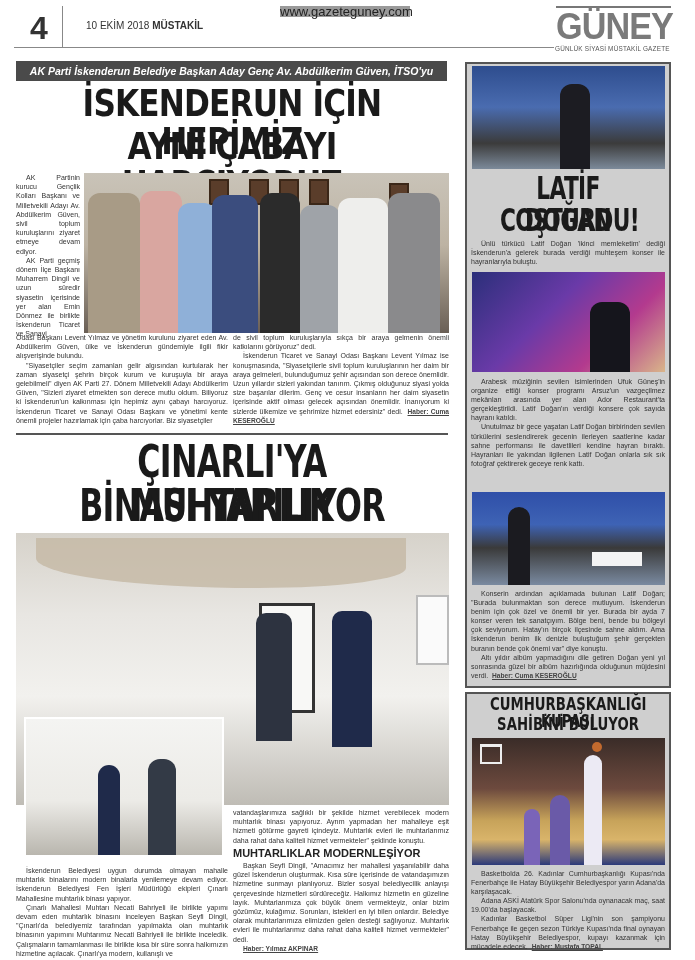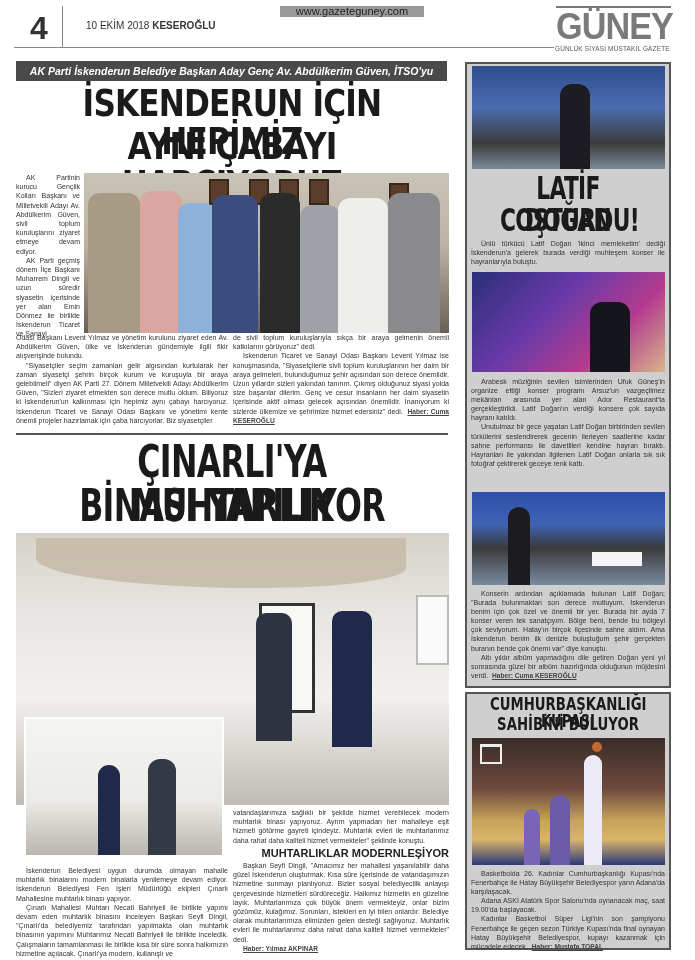--- a/index.html
+++ b/index.html
@@ -3,21 +3,21 @@
 <meta charset="utf-8">
 <style>
 *{box-sizing:border-box;margin:0;padding:0}
 html,body{width:695px;height:960px;background:#fff;overflow:hidden}
 body{font-family:"Liberation Sans",sans-serif;color:#222;position:relative}
 .abs{position:absolute}
 .page-num{left:30px;top:10px;font-size:32px;font-weight:bold;color:#333}
 .vline{left:62px;top:6px;width:1px;height:42px;background:#888}
 .date{left:86px;top:20px;font-size:10px;color:#333}
 .date b{font-weight:bold}
-.url{left:280px;top:6px;width:144px;height:11px;background:#9a9a9a;color:#222;font-size:11px;text-align:center;line-height:11px}
+.url{left:280px;top:6px;width:130px;height:11px;background:#9a9a9a;color:#222;font-size:13px;text-align:center;line-height:11px}
 .hrule{left:14px;top:47px;width:540px;height:1px;background:#888}
 .logo-top{left:556px;top:6px;width:115px;height:2px;background:#777}
 .logo{left:556px;top:6px;font-family:"Liberation Sans",sans-serif;font-size:36px;font-weight:bold;color:#7a7a7a;letter-spacing:-1px;transform:scaleX(0.95);transform-origin:left}
 .tagline{left:555px;top:45px;font-size:6.4px;color:#555;letter-spacing:0.2px}
 .kicker{left:16px;top:61px;width:431px;height:20px;background:#4a4a4a;color:#fff;font-size:10.5px;font-style:italic;font-weight:bold;line-height:20px;text-align:center}
 .bighead{font-family:"DejaVu Sans",sans-serif;font-weight:bold;color:#1a1a1a;text-align:center;transform-origin:center top;line-height:1}
 .h1a{left:16px;top:84px;width:432px;font-size:38px;transform:scaleX(0.82);letter-spacing:-1px}
 .h1b{left:16px;top:127px;width:432px;font-size:38px;transform:scaleX(0.82);letter-spacing:-1px}
 .txt{font-size:7px;line-height:9.2px;color:#333;text-align:justify}
 .txt p{text-indent:10px}
@@ -29,21 +29,21 @@
 .art1-bottom-left{left:16px;top:333px;width:212px}
 .art1-bottom-right{left:233px;top:333px;width:216px}
 .byline{color:#444;text-decoration:underline;font-weight:bold;font-size:6.6px}
 .sep{left:16px;top:433px;width:432px;height:2px;background:#555}
 .h2a{left:16px;top:440px;width:432px;font-size:44px;transform:scaleX(0.72);letter-spacing:-1px}
 .h2b{left:16px;top:484px;width:432px;font-size:44px;transform:scaleX(0.72);letter-spacing:-1px}
 .photo2{left:16px;top:533px;width:433px;height:272px;background:linear-gradient(180deg,#d6d2ca 0%,#e8e6e2 30%,#f2f1ee 60%,#bfbcb5 100%)}
 .photo2inset{left:24px;top:717px;width:200px;height:140px;background:linear-gradient(180deg,#f4f4f2 0%,#ecebe7 60%,#b9b6ae 100%);border:2px solid #fff}
 .art2-bottom-left{left:16px;top:866px;width:212px}
 .art2-right{left:233px;top:808px;width:216px}
-.subhead{font-size:11px;font-weight:bold;color:#222;text-align:right;margin:4px 0 3px}
+.subhead{font-size:11px;font-weight:bold;color:#222;text-align:left;margin:4px 0 3px}
 .side-box{left:465px;top:62px;width:206px;height:626px;background:#cfcfcf;border:2px solid #555}
 .side-photo1{left:472px;top:66px;width:193px;height:103px;background:linear-gradient(180deg,#2e4d8e 0%,#4a6cb0 40%,#3b3b3b 75%,#7c8a9a 100%)}
 .h3a{left:468px;top:172px;width:200px;font-size:32px;transform:scaleX(0.68);letter-spacing:-1px}
 .h3b{left:468px;top:204px;width:200px;font-size:32px;transform:scaleX(0.68);letter-spacing:-1px}
 .side-t1{left:471px;top:239px;width:194px}
 .side-photo2{left:472px;top:272px;width:193px;height:100px;background:linear-gradient(135deg,#2b2f7a 0%,#6a3aa8 40%,#b33a8e 70%,#d9b58a 100%)}
 .side-t2{left:471px;top:377px;width:194px}
 .side-photo3{left:472px;top:492px;width:193px;height:93px;background:linear-gradient(180deg,#2f4fa8 0%,#3e63b5 35%,#3a3a3a 60%,#7a8aa0 100%)}
 .side-t3{left:471px;top:589px;width:194px}
 .side-box2{left:465px;top:692px;width:206px;height:258px;background:#cfcfcf;border:2px solid #555}
@@ -51,21 +51,21 @@
 .h4b{left:468px;top:716px;width:200px;font-size:17px;transform:scaleX(0.78)}
 .side-photo4{left:472px;top:738px;width:193px;height:127px;background:linear-gradient(180deg,#3a2c28 0%,#6d4a3e 40%,#c7a35a 65%,#d9b46a 80%,#2c3a7a 100%)}
 .side-t4{left:471px;top:869px;width:194px}
 .side-txt{font-size:7px;line-height:9.1px}
 </style>
 </head>
 <body>
 
 <div class="abs page-num">4</div>
 <div class="abs vline"></div>
-<div class="abs date"><span>10 EKİM 2018</span> <b>KESEROĞLU</b></div>
+<div class="abs date"><span>10 EKİM 2018</span> <b>MÜSTAKİL</b></div>
 <div class="abs url">www.gazeteguney.com</div>
 <div class="abs hrule"></div>
 <div class="abs logo-top"></div>
 <div class="abs logo">GÜNEY</div>
 <div class="abs tagline">GÜNLÜK SİYASİ MÜSTAKİL GAZETE</div>
 
 <div class="abs kicker">AK Parti İskenderun Belediye Başkan Aday Genç Av. Abdülkerim Güven, İTSO'yu ziyaret etti;</div>
 <div class="abs bighead h1a">İSKENDERUN İÇİN HEPİMİZ</div>
 <div class="abs bighead h1b">AYNI ÇABAYI HARCIYORUZ</div>
 

